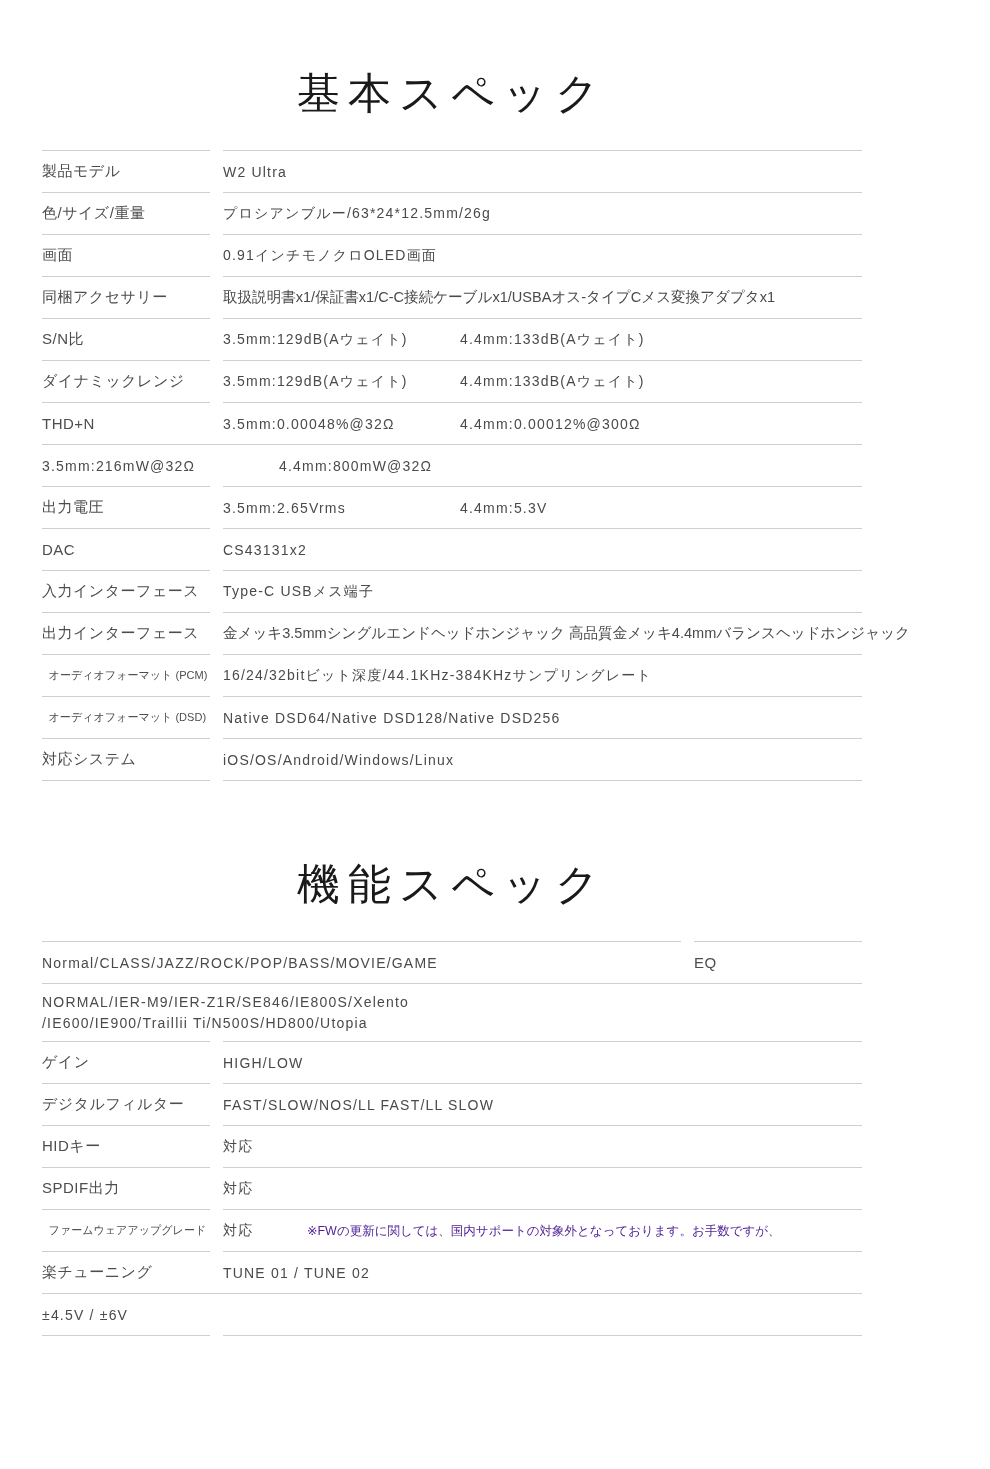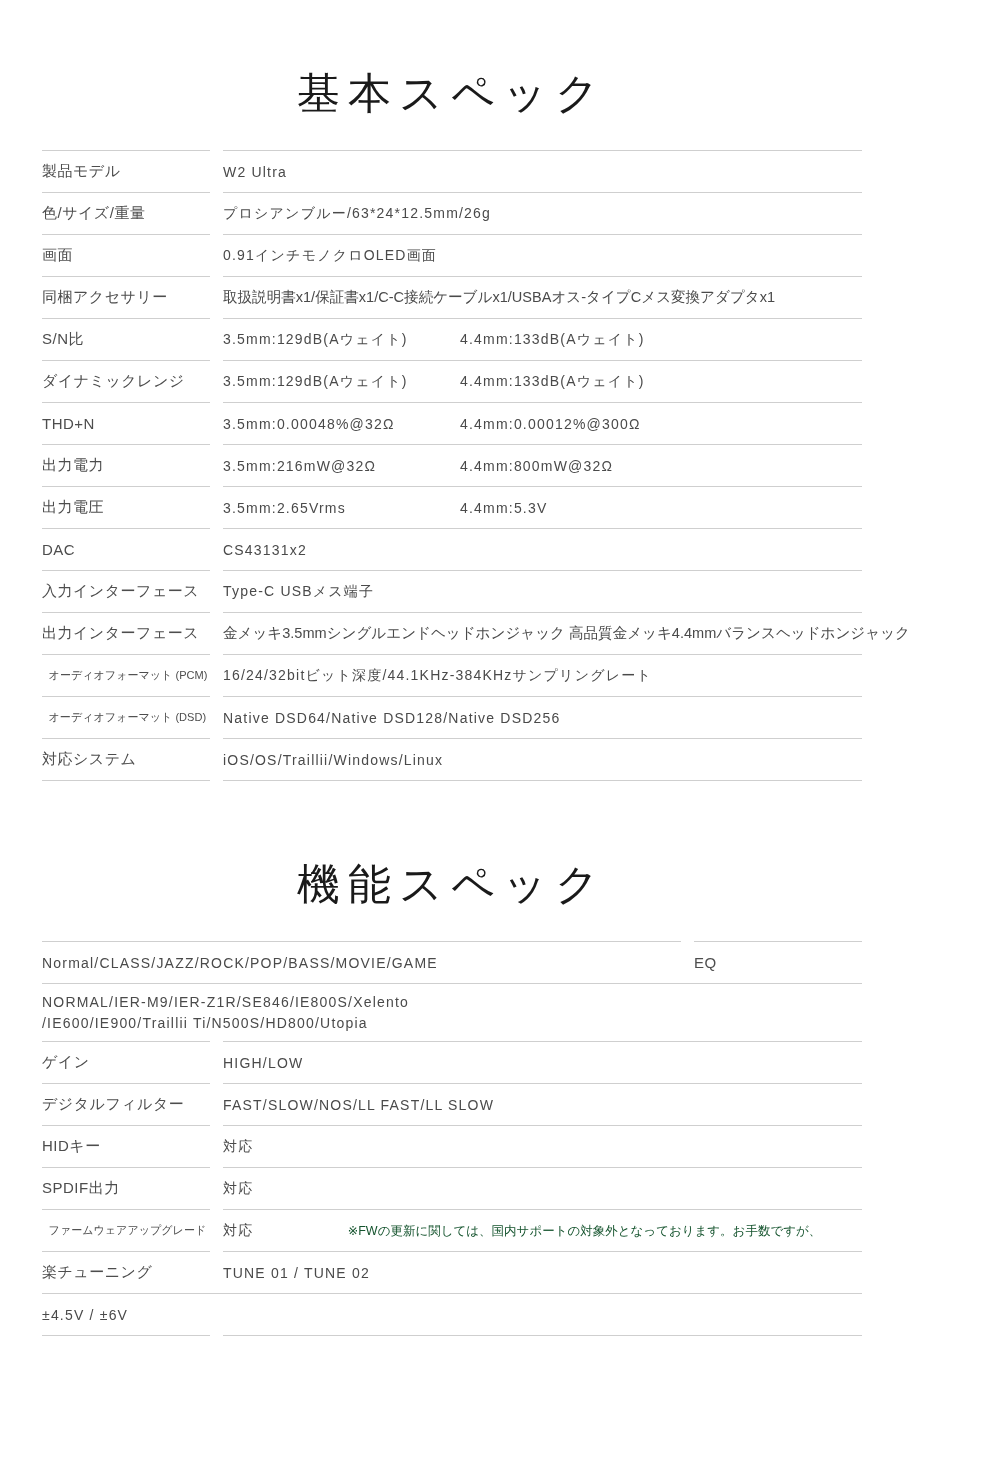--- a/index.html
+++ b/index.html
@@ -71,24 +71,24 @@
     white-space: nowrap;
     transform: scaleX(0.97);
     transform-origin: left center;
   }
   .row.multi .cell { min-height: 58px; }
   .row.multi .vt { line-height: 21px; }
   .v-fw { width: 84px; flex-shrink: 0; }
   .note {
     flex: 1;
     max-width: 560px;
-    text-align: center;
+    text-align: left;
     font-size: 12.5px;
     line-height: 1.6;
-    color: #14532d;
+    color: #4c1d95;
     letter-spacing: 0;
     padding: 2px 0;
   }
   .row.end .cell { min-height: 0; height: 1px; }
 </style>
 </head>
 <body>
 
 <div class="page">
   <div id="sections-root">
@@ -147,23 +147,20 @@
         <div class="row">
           <div class="cell label">
             <span class="lt">THD+N</span>
           </div>
           <div class="cell value">
             <span class="vt v-col1">3.5mm:0.00048%@32Ω</span>
             <span class="vt">4.4mm:0.00012%@300Ω</span>
           </div>
         </div>
         <div class="row">
-          <div class="cell label">
-            <span class="lt">出力電力</span>
-          </div>
           <div class="cell value">
             <span class="vt v-col1">3.5mm:216mW@32Ω</span>
             <span class="vt">4.4mm:800mW@32Ω</span>
           </div>
         </div>
         <div class="row">
           <div class="cell label">
             <span class="lt">出力電圧</span>
           </div>
           <div class="cell value">
@@ -209,21 +206,21 @@
           </div>
           <div class="cell value">
             <span class="vt">Native DSD64/Native DSD128/Native DSD256</span>
           </div>
         </div>
         <div class="row">
           <div class="cell label">
             <span class="lt">対応システム</span>
           </div>
           <div class="cell value">
-            <span class="vt">iOS/OS/Traillii/Windows/Linux</span>
+            <span class="vt">iOS/OS/Android/Windows/Linux</span>
           </div>
         </div>
         <div class="row end">
           <div class="cell label"></div>
           <div class="cell value"></div>
         </div>
       </div>
       <h2 class="title second">機能スペック</h2>
       <div class="spec-table">
         <div class="row">

